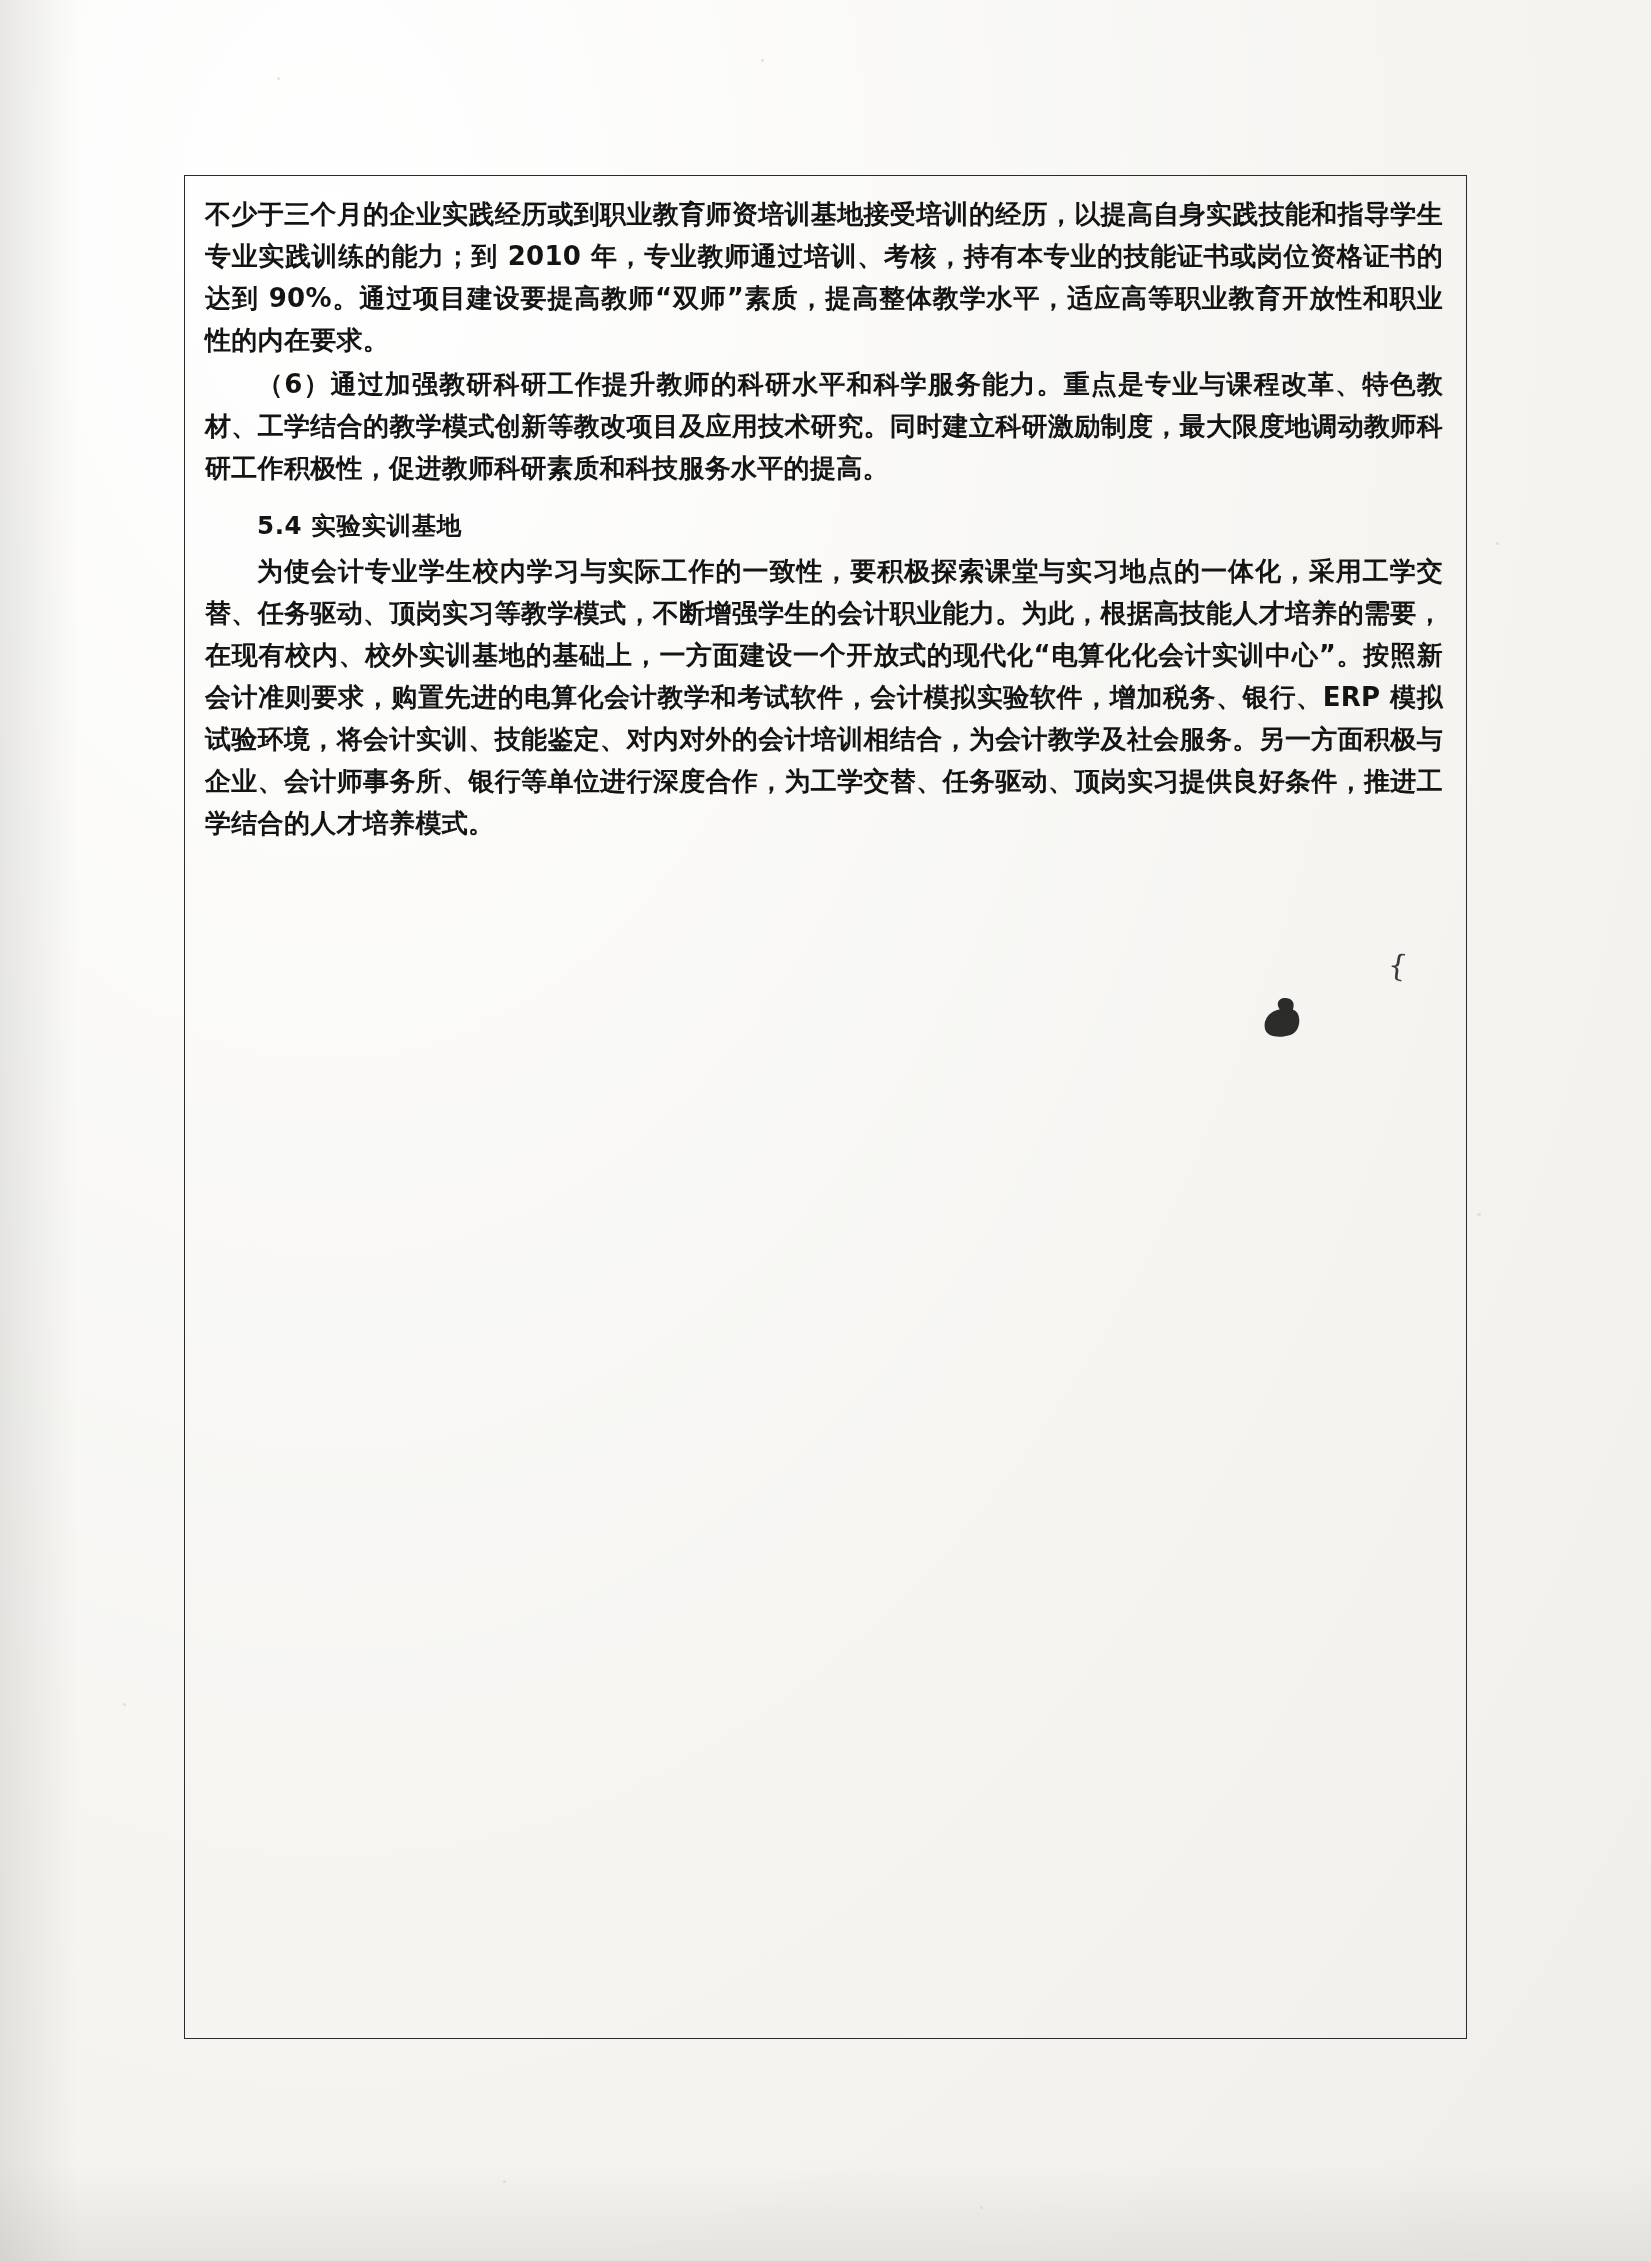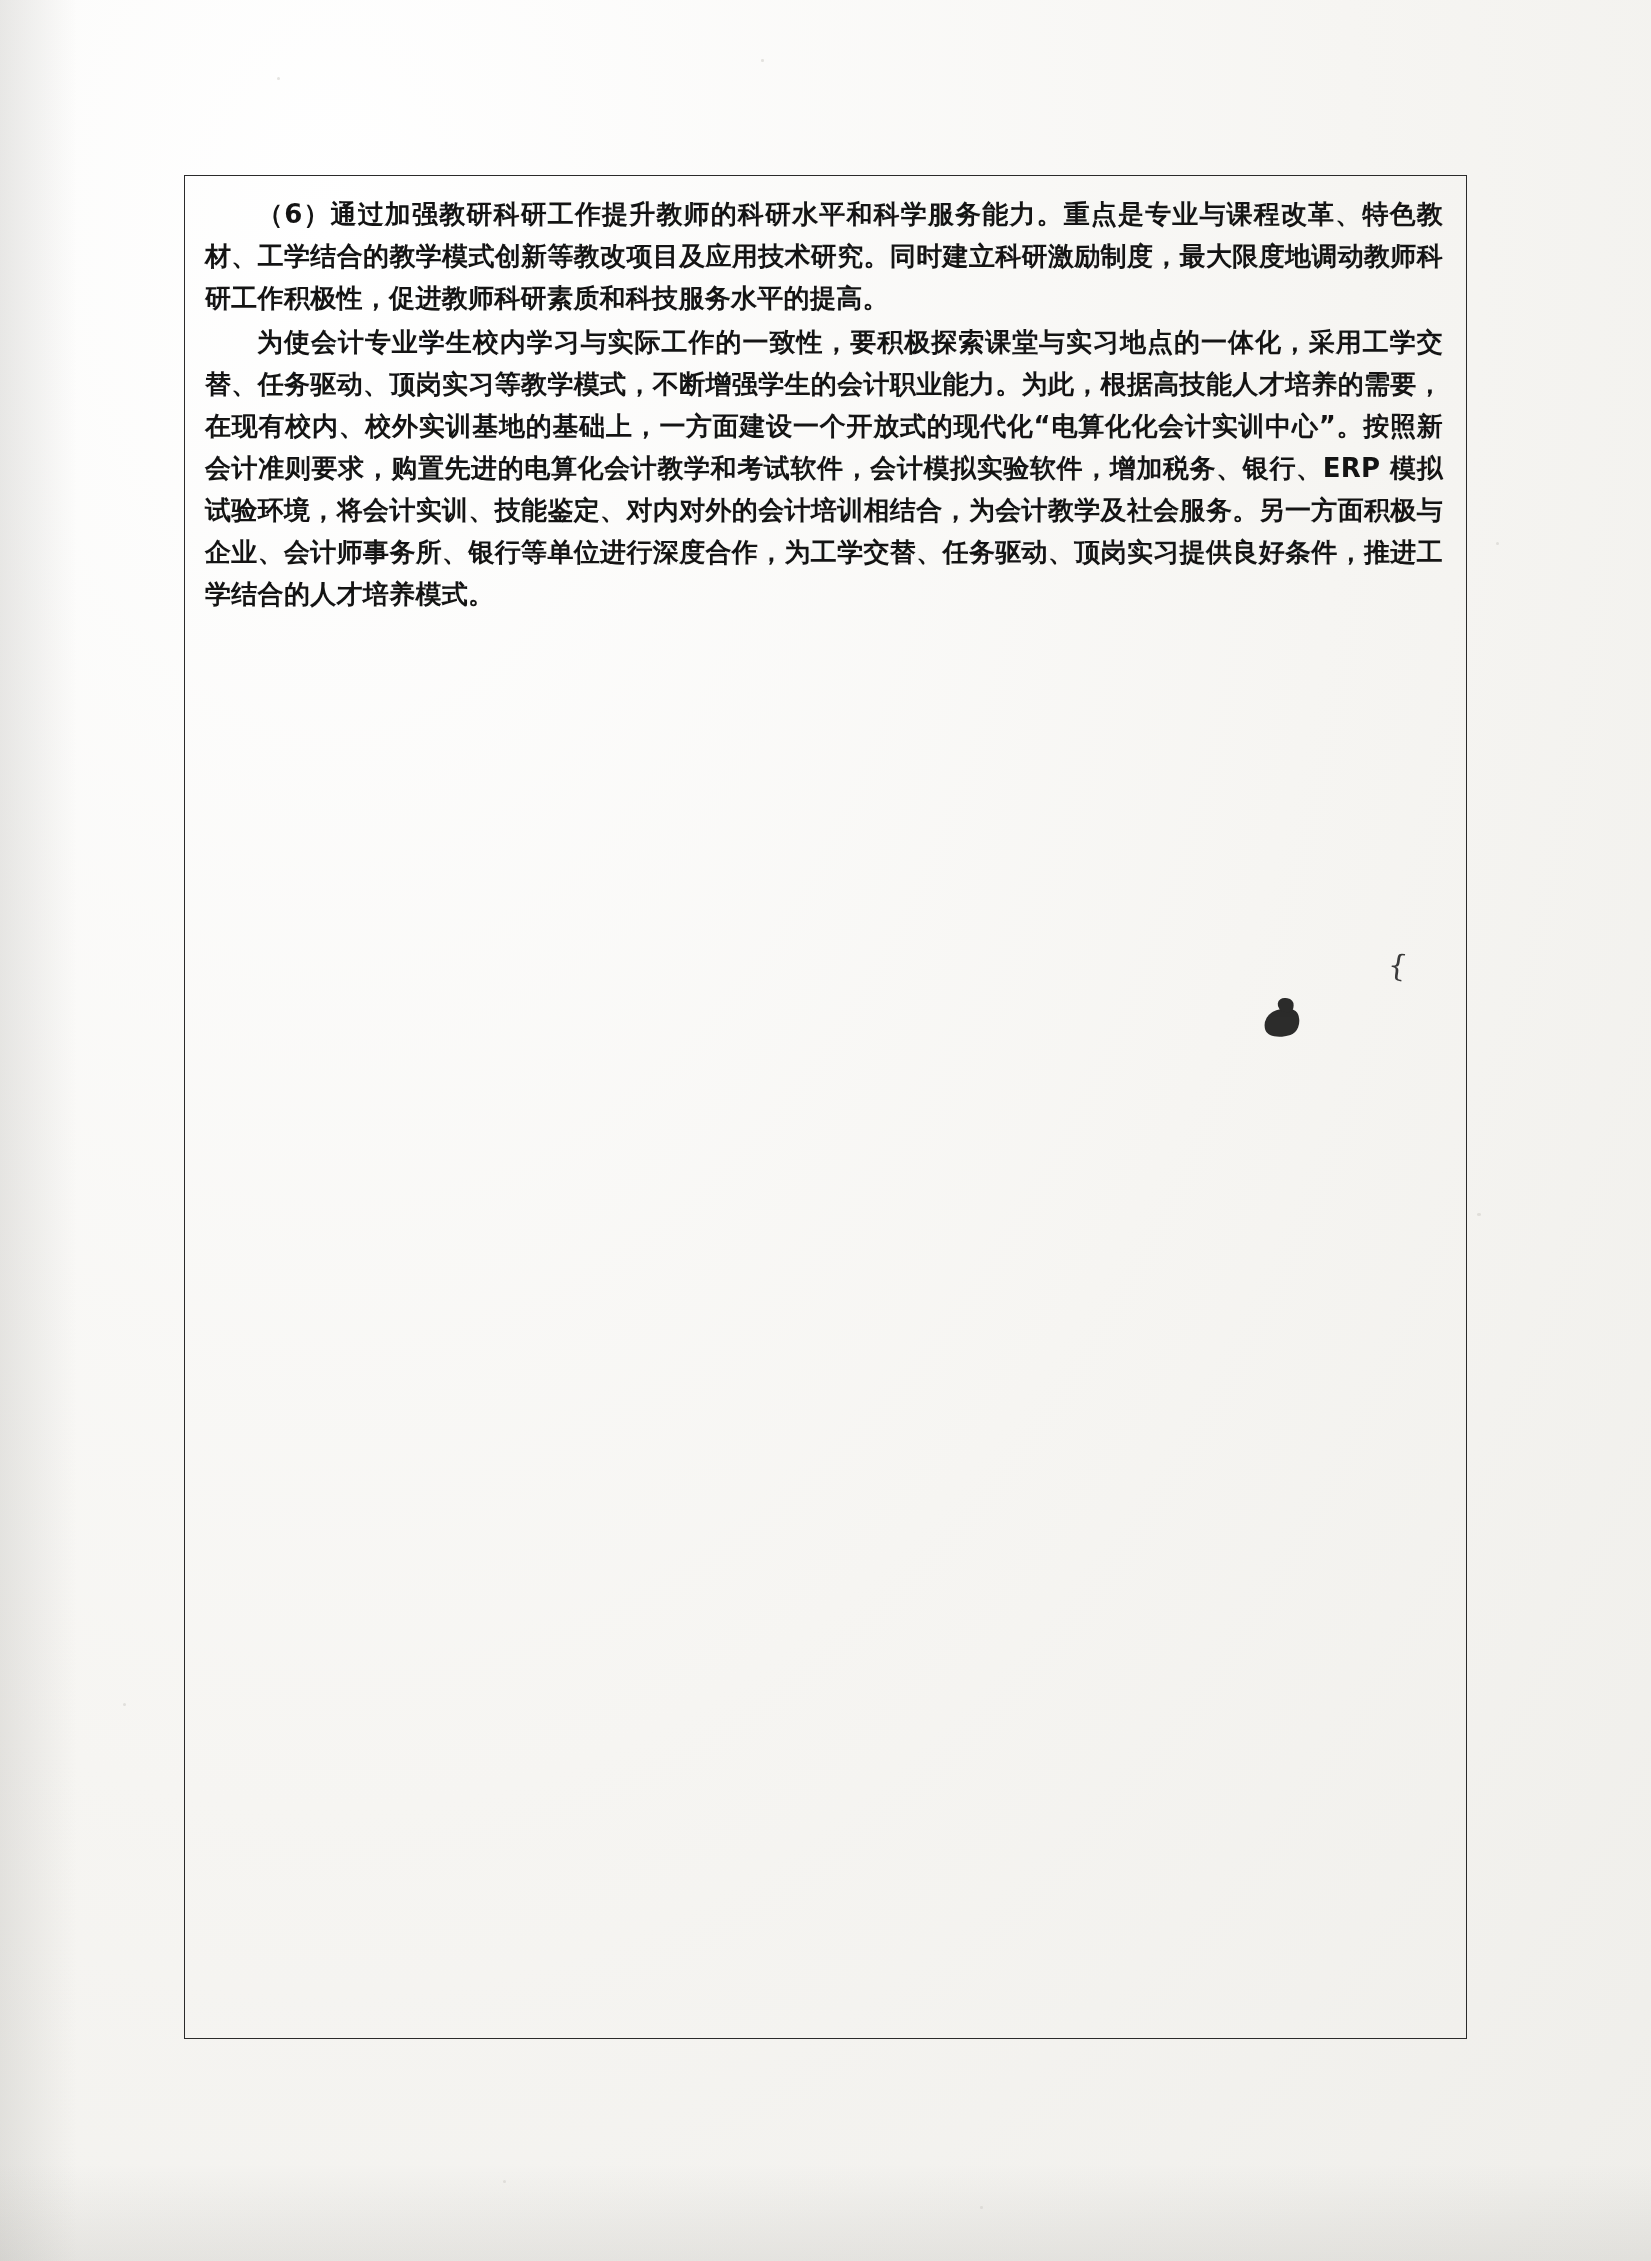--- a/index.html
+++ b/index.html
@@ -130,20 +130,22 @@
   <div class="speck" style="left:761px; top:59px; width:2.6px; height:2.6px;"></div>
   <div class="speck" style="left:1496px; top:542px; width:3.2px; height:3.2px;"></div>
   <div class="speck" style="left:1477px; top:1213px; width:3.9px; height:2.6px;"></div>
   <div class="speck" style="left:123px; top:1703px; width:3.2px; height:3.2px;"></div>
   <div class="speck" style="left:503px; top:2180px; width:3.2px; height:3.2px;"></div>
   <div class="speck" style="left:980px; top:2206px; width:2.6px; height:2.6px;"></div>
 
   <div class="doc-frame"></div>
 
   <div class="doc-body">
+    <p>不少于三个月的企业实践经历或到职业教育师资培训基地接受培训的经历，以提高自身实践技能和指导学生专业实践训练的能力；到 2010 年，专业教师通过培训、考核，持有本专业的技能证书或岗位资格证书的达到 90%。通过项目建设要提高教师“双师”素质，提高整体教学水平，适应高等职业教育开放性和职业性的内在要求。</p>
     <p class="indent">（6）通过加强教研科研工作提升教师的科研水平和科学服务能力。重点是专业与课程改革、特色教材、工学结合的教学模式创新等教改项目及应用技术研究。同时建立科研激励制度，最大限度地调动教师科研工作积极性，促进教师科研素质和科技服务水平的提高。</p>
+    <div class="section-head">5.4  实验实训基地</div>
     <p class="indent">为使会计专业学生校内学习与实际工作的一致性，要积极探索课堂与实习地点的一体化，采用工学交替、任务驱动、顶岗实习等教学模式，不断增强学生的会计职业能力。为此，根据高技能人才培养的需要，在现有校内、校外实训基地的基础上，一方面建设一个开放式的现代化“电算化化会计实训中心”。按照新会计准则要求，购置先进的电算化会计教学和考试软件，会计模拟实验软件，增加税务、银行、ERP 模拟试验环境，将会计实训、技能鉴定、对内对外的会计培训相结合，为会计教学及社会服务。另一方面积极与企业、会计师事务所、银行等单位进行深度合作，为工学交替、任务驱动、顶岗实习提供良好条件，推进工学结合的人才培养模式。</p>
   </div>
 
   <div class="ink-blot"></div>
   <div class="margin-mark">{</div>
 </div>
 
 
 </body></html>

